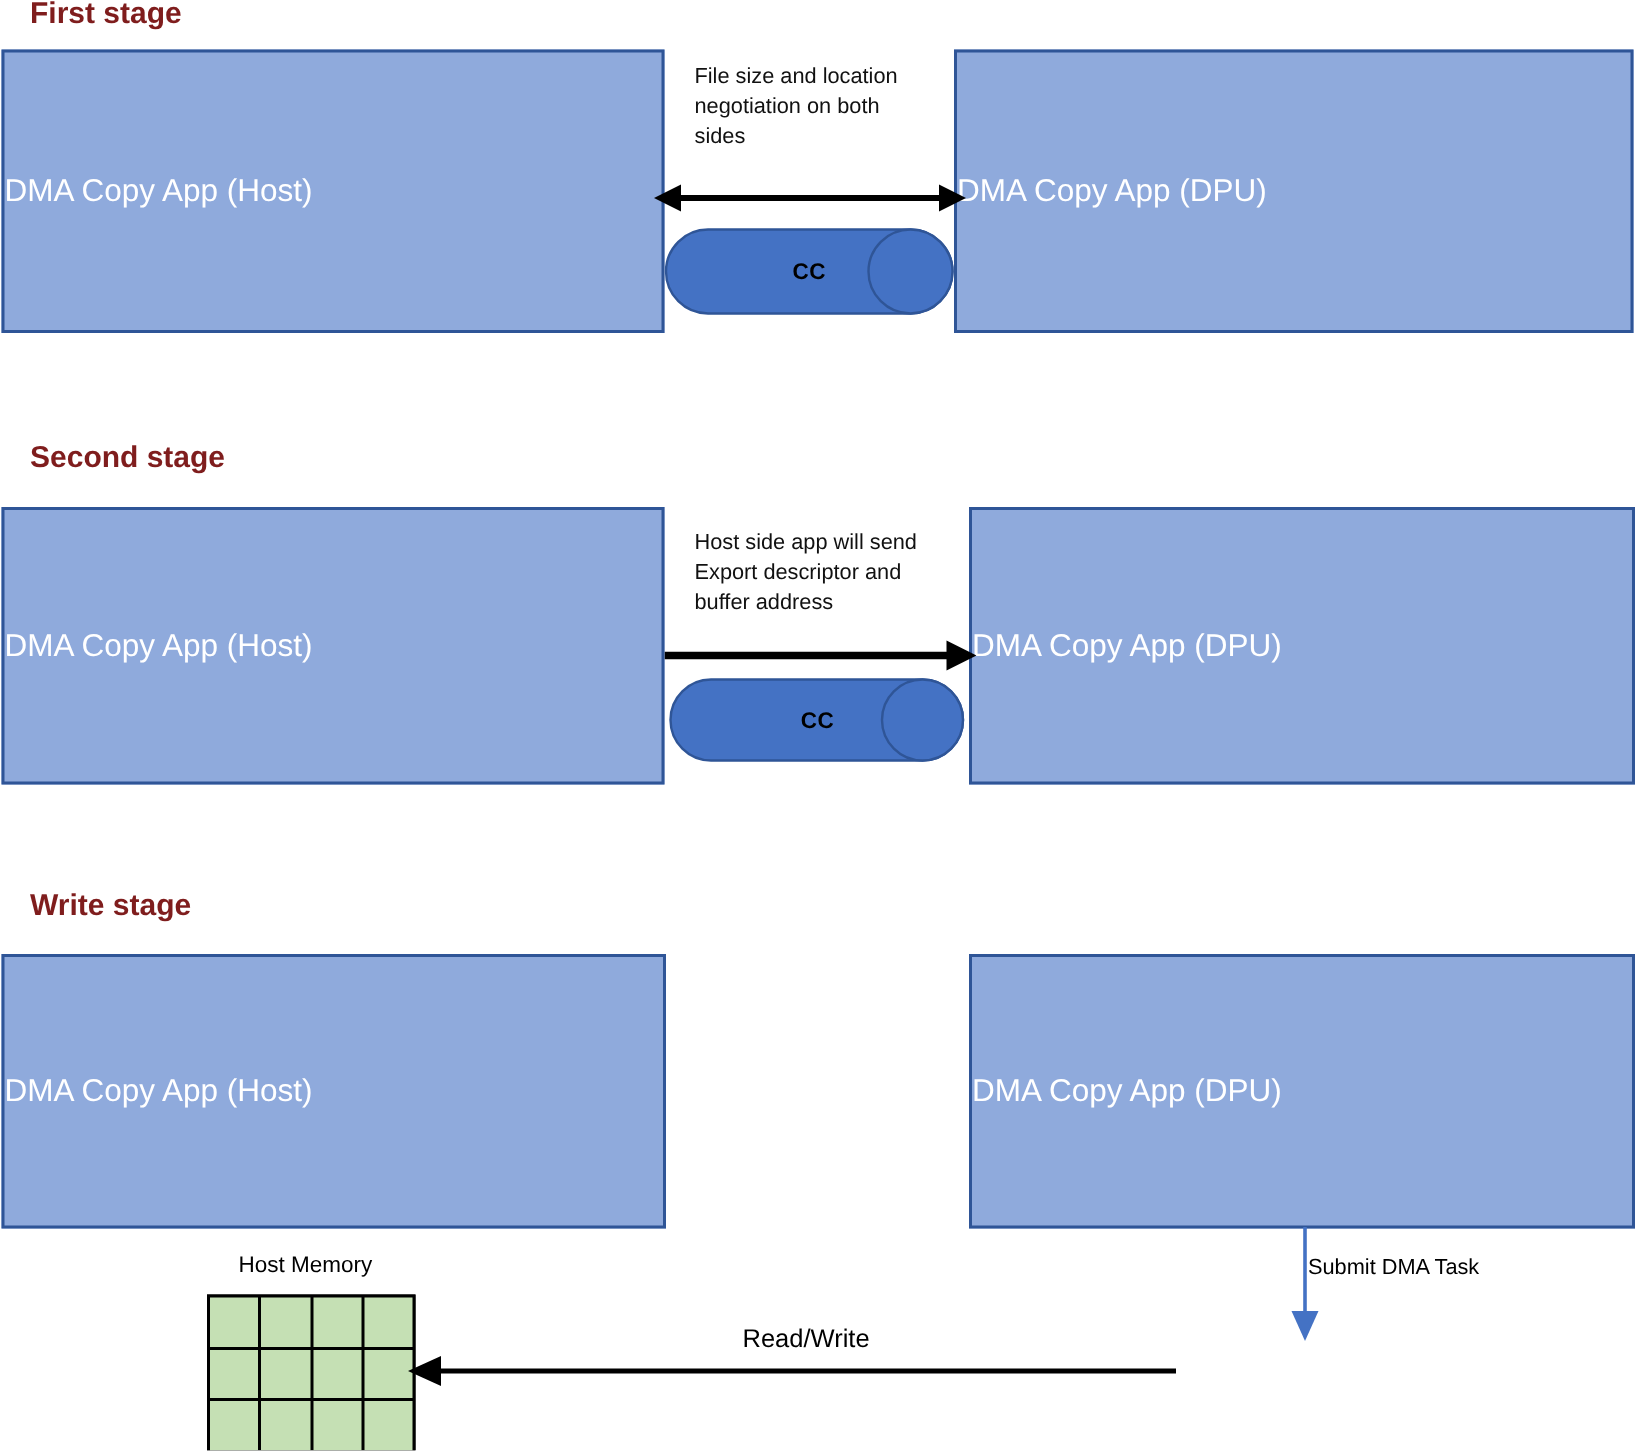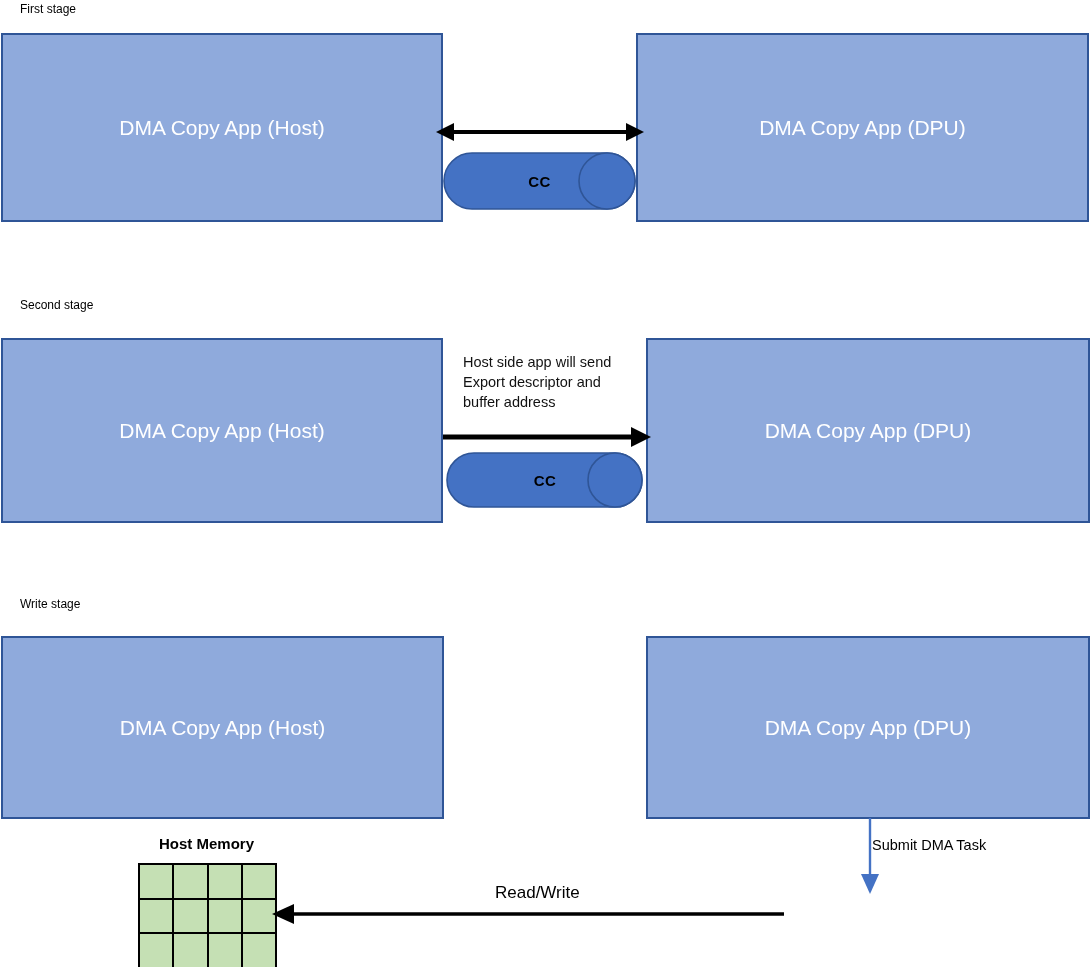--- a/index.html
+++ b/index.html
@@ -14,34 +14,34 @@
   }
   #canvas {
     position: relative;
     width: 1090px;
     height: 967px;
     background: #ffffff;
     overflow: hidden;
   }
   .stage-title {
     position: absolute;
-    font-weight: normal;
-    font-size: 12px;
+    font-weight: bold;
+    font-size: 20px;
     line-height: 18px;
-    color: #000000;
+    color: #7f1d1d;
     white-space: nowrap;
   }
   .app-box {
     position: absolute;
     background: #8FAADC;
     border: 2px solid #2F5597;
     box-sizing: border-box;
     display: flex;
     align-items: center;
-    justify-content: center;
+    justify-content: flex-start;
   }
   .app-box-label {
     color: #ffffff;
     font-size: 21px;
     line-height: 24px;
     white-space: nowrap;
   }
   .note {
     position: absolute;
     font-size: 14.5px;
@@ -70,21 +70,20 @@
   .arrow-svg {
     position: absolute;
     display: block;
   }
   .mem-title {
     position: absolute;
     font-size: 15px;
     line-height: 18px;
     color: #000000;
     white-space: nowrap;
-    font-weight: bold;
   }
   .mem-grid {
     position: absolute;
     display: grid;
     border: 2px solid #000000;
     box-sizing: border-box;
     background: #000000;
     gap: 2px;
   }
   .mem-cell {
@@ -125,20 +124,21 @@
   <div class="stage-title" style="left:20px; top:0px;">First stage</div>
 
   <div class="app-box" style="left:1px; top:33px; width:442px; height:189px;">
     <span class="app-box-label">DMA Copy App (Host)</span>
   </div>
 
   <div class="app-box" style="left:636px; top:33px; width:453px; height:189px;">
     <span class="app-box-label">DMA Copy App (DPU)</span>
   </div>
 
+  <div class="note" style="left:463px; top:41px; width:160px;">File size and location negotiation on both sides</div>
 
   <svg class="arrow-svg" style="left:436px; top:120px;" width="208" height="24" viewBox="0 0 208 24">
     <line x1="14" y1="12" x2="194" y2="12" stroke="#000000" stroke-width="4"></line>
     <polygon points="0,12 18,3 18,21" fill="#000000"></polygon>
     <polygon points="208,12 190,3 190,21" fill="#000000"></polygon>
   </svg>
 
   <div class="cyl" style="left:443px; top:152px; width:193px; height:58px;">
     <svg width="193" height="58" viewBox="0 0 193 58">
       <path d="M29,1 H164 A28,28 0 0 1 164,57 H29 A28,28 0 0 1 29,1 Z" fill="#4472C4" stroke="#2F5597" stroke-width="1.6"></path>

